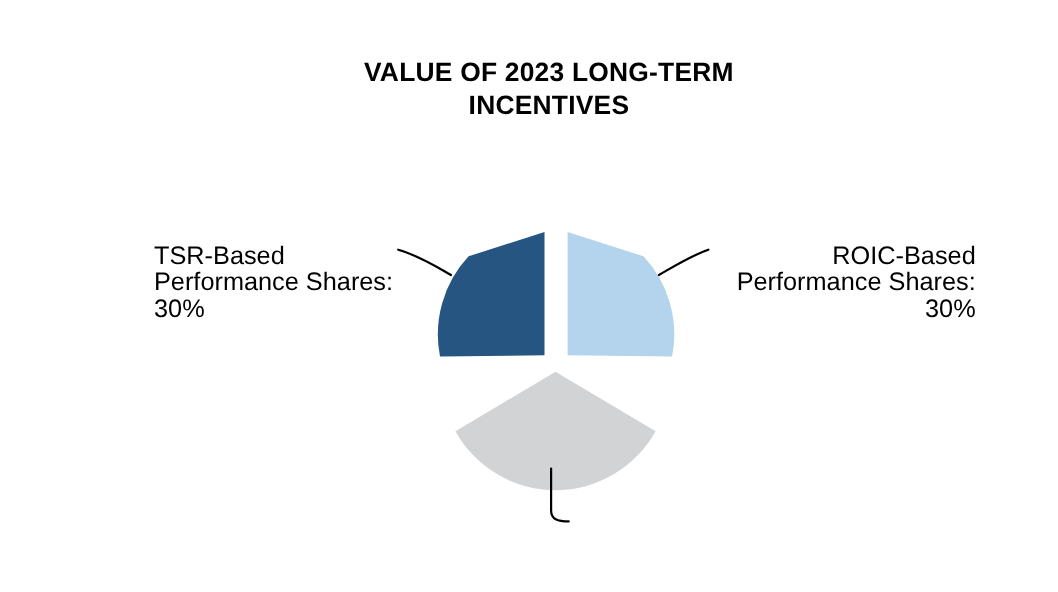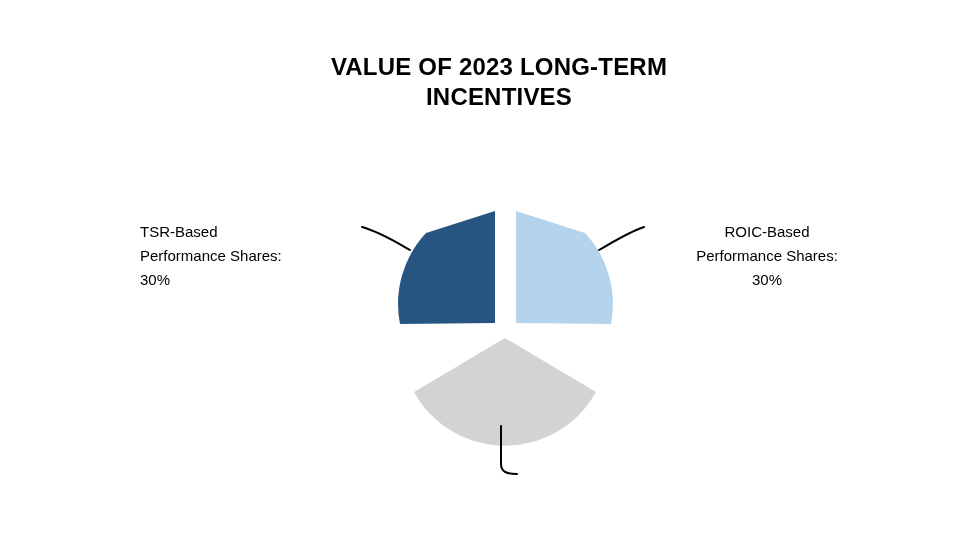--- a/index.html
+++ b/index.html
@@ -34,36 +34,36 @@
     letter-spacing: 0.2px;
     white-space: pre-line;
   }
   .pie-svg {
     position: absolute;
     left: 0;
     top: 0;
   }
   .slice-label {
     position: absolute;
-    font-size: 15px;
+    font-size: 23px;
     line-height: 24px;
     color: #000000;
     white-space: pre-line;
   }
   #label-tsr {
     left: 122px;
     top: 220px;
     width: 230px;
     text-align: left;
   }
   #label-roic {
     left: 629px;
     top: 220px;
     width: 240px;
-    text-align: center;
+    text-align: right;
   }
   #label-rsu {
     left: 509px;
     top: 459px;
     width: 260px;
     text-align: left;
   }
 </style>
 </head>
 <body>

